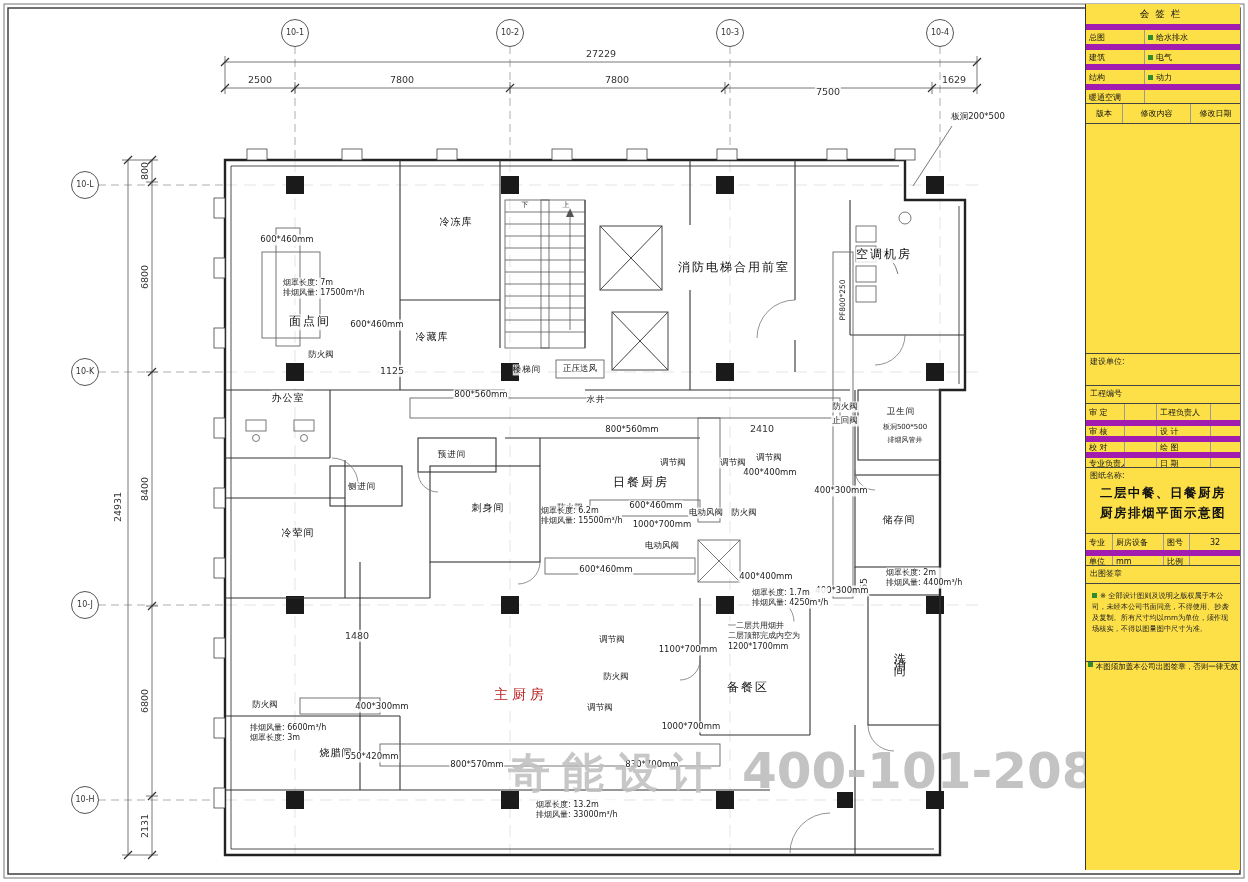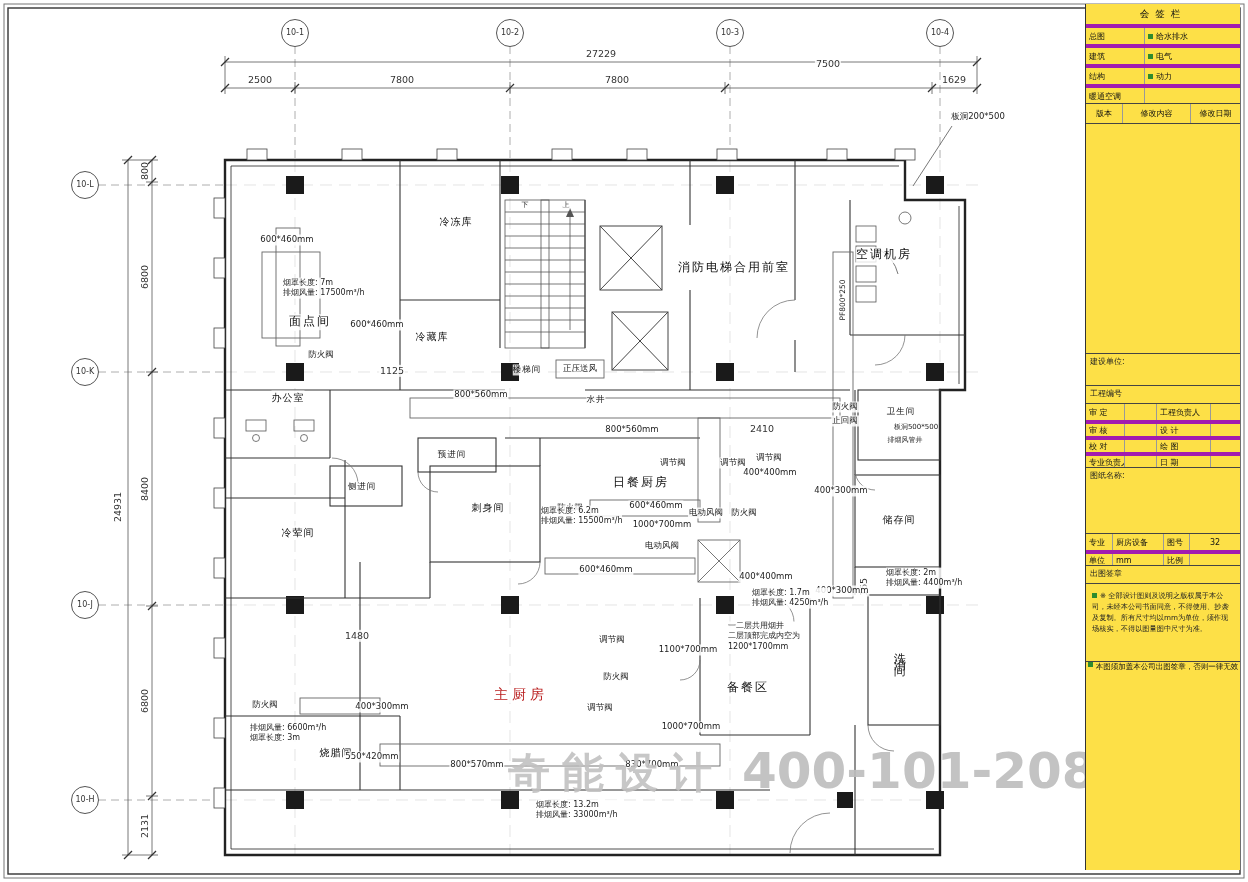--- a/index.html
+++ b/index.html
@@ -24,21 +24,21 @@
   .note{font-size:8px;color:#222;text-align:left;background:rgba(255,255,255,.85);}
   .wm-brand{font-size:42px;font-weight:bold;color:#c2c1c1;letter-spacing:12px;opacity:.9;}
   .wm-phone{font-size:50px;font-weight:bold;color:#bdbdbd;opacity:.9;}
   .left{transform:translate(0,-50%);text-align:left;}
 
   
   .tb{position:absolute;left:1085px;top:4px;width:155px;height:866px;background:#fde047;
       border-left:1.6px solid #333;box-sizing:border-box;color:#111;}
   .tb *{box-sizing:border-box;}
   .sec{border-bottom:1px solid #444;overflow:hidden;position:relative;}
-  .trow{display:flex;border-top:4px solid #a21caf;align-items:stretch;}
+  .trow{display:flex;border-top:6px solid #a21caf;align-items:stretch;}
   .trow.first{border-top:none;}
   .tcell{border-left:1px solid #999;display:flex;align-items:center;padding:0 3px;
          font-size:8px;overflow:hidden;white-space:nowrap;}
   .tcell.nb{border-left:none;}
   .tbh{height:20px;display:flex;align-items:center;justify-content:center;
        font-size:9.5px;letter-spacing:6px;}
   .seclabel{font-size:8px;padding:2px 4px;color:#222;}
   .gdot{width:5px;height:5px;background:#2e8b2e;display:inline-block;margin-right:3px;flex:0 0 auto;}
   .duwrap{text-align:center;margin-top:2px;}
   .ducn{font-size:9px;font-weight:bold;color:#8a1a1a;margin-top:3px;letter-spacing:.5px;}
@@ -287,21 +287,21 @@
       <div class="lbl bubble" style="left: 730px; top: 33px;">10-3</div>
       <div class="lbl bubble" style="left: 940px; top: 33px;">10-4</div>
       <div class="lbl bubble" style="left: 85px; top: 185px;">10-L</div>
       <div class="lbl bubble" style="left: 85px; top: 372px;">10-K</div>
       <div class="lbl bubble" style="left: 85px; top: 605px;">10-J</div>
       <div class="lbl bubble" style="left: 85px; top: 800px;">10-H</div>
       <div class="lbl dim" style="left: 601px; top: 54px;">27229</div>
       <div class="lbl dim" style="left: 260px; top: 80px;">2500</div>
       <div class="lbl dim" style="left: 402px; top: 80px;">7800</div>
       <div class="lbl dim" style="left: 617px; top: 80px;">7800</div>
-      <div class="lbl dim" style="left: 828px; top: 64px;">7500</div>
+      <div class="lbl dim" style="left: 828px; top: 92px;">7500</div>
       <div class="lbl dim" style="left: 954px; top: 80px;">1629</div>
       <div class="lbl dimv" style="left: 118px; top: 507px;">24931</div>
       <div class="lbl dimv" style="left: 145px; top: 171px;">800</div>
       <div class="lbl dimv" style="left: 145px; top: 277px;">6800</div>
       <div class="lbl dimv" style="left: 145px; top: 489px;">8400</div>
       <div class="lbl dimv" style="left: 145px; top: 701px;">6800</div>
       <div class="lbl dimv" style="left: 145px; top: 826px;">2131</div>
       <div class="lbl dim" style="left: 392px; top: 371px;">1125</div>
       <div class="lbl dim" style="left: 762px; top: 429px;">2410</div>
       <div class="lbl dim" style="left: 357px; top: 636px;">1480</div>
@@ -368,21 +368,21 @@
       <div class="lbl note left" style="left: 886px; top: 578px;">烟罩长度: 2m
 排烟风量: 4400m³/h</div>
       <div class="lbl note left" style="left: 250px; top: 733px;">排烟风量: 6600m³/h
 烟罩长度: 3m</div>
       <div class="lbl note left" style="left: 536px; top: 810px;">烟罩长度: 13.2m
 排烟风量: 33000m³/h</div>
       <div class="lbl note left" style="left: 728px; top: 637px;">一二层共用烟井
 二层顶部完成内空为
 1200*1700mm</div>
       <div class="lbl anno" style="left: 978px; top: 117px;">板洞200*500</div>
-      <div class="lbl anno-xs" style="left: 905px; top: 428px; margin-left: 11px;">板洞500*500</div>
+      <div class="lbl anno-xs" style="left: 905px; top: 428px;">板洞500*500</div>
       <div class="lbl anno-xs" style="left: 905px; top: 441px;">排烟风管井</div>
       <div class="lbl vanno" style="left: 843px; top: 300px;">PF800*250</div>
       <div class="lbl wm-brand left" style="left: 508px; top: 773px;">奇能设计</div>
       <div class="lbl wm-phone left" style="left: 742px; top: 771px;">400-101-2086</div>
     </div>
 
   <div class="tb">
 
     <div class="sec" style="height:100px">
       <div class="tbh">会签栏</div>
@@ -455,20 +455,24 @@
       <div class="trow" style="height:16px">
         <div class="tcell nb" style="flex:0 0 38px">专业负责人</div>
         <div class="tcell" style="flex:0 0 32px"></div>
         <div class="tcell" style="flex:0 0 54px">日  期</div>
         <div class="tcell" style="flex:1"></div>
       </div>
     </div>
 
     <div class="sec" style="height:66px">
       <div class="seclabel">图纸名称:</div>
+      <div class="sheettitle">
+        <div>二层中餐、日餐厨房</div>
+        <div>厨房排烟平面示意图</div>
+      </div>
     </div>
 
     <div class="sec" style="height:32px">
       <div class="trow first" style="height:16px">
         <div class="tcell nb" style="flex:0 0 26px">专业</div>
         <div class="tcell" style="flex:0 0 51px">厨房设备</div>
         <div class="tcell" style="flex:0 0 26px">图号</div>
         <div class="tcell" style="flex:1;justify-content:center">32</div>
       </div>
       <div class="trow" style="height:16px">

